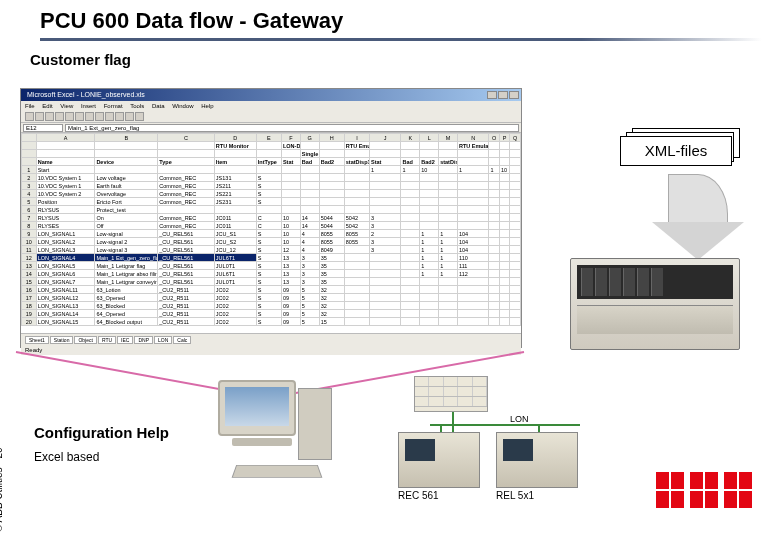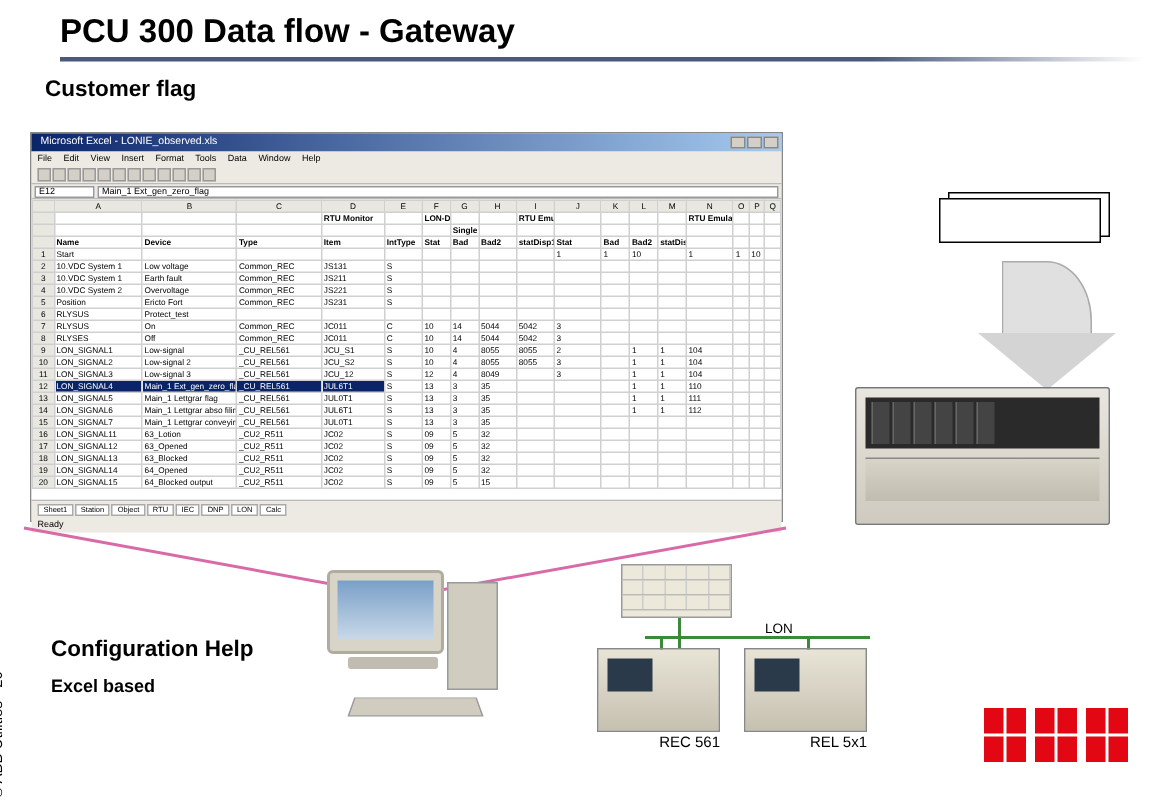--- a/index.html
+++ b/index.html
@@ -255,32 +255,32 @@
     background: linear-gradient(#e8e4d6,#c6c0b0);
     border: 1px solid #888;
   }
   .rel-box::before {
     content:""; position:absolute; left:6px; top:6px; width:30px; height:22px;
     background:#2a3a4a;
   }
   .rel1 { left: 398px; top: 432px; }
   .rel2 { left: 496px; top: 432px; }
   .rel-label {
-    position:absolute; font-size:10px; text-align:right; width:82px; top:490px;
+    position:absolute; font-size:10px; text-align:left; width:82px; top:490px;
   }
 
   .lon-label {
     position:absolute; font-size:9px; left:510px; top:414px;
   }
 
   .cfg-title {
     position:absolute; left:34px; top:424px; font-size:15px; font-weight:bold;
   }
   .cfg-sub {
-    position:absolute; left:34px; top:450px; font-size:12px; font-weight:bold;
+    position:absolute; left:34px; top:450px; font-size:12px; font-weight:normal;
   }
 
   
   .copyright {
     position: absolute;
     left: 4px;
     bottom: 8px;
     font-size: 10px;
     transform: rotate(-90deg);
     transform-origin: left bottom;
@@ -293,21 +293,21 @@
     right: 26px;
     bottom: 30px;
     width: 98px;
     height: 38px;
   }
   .abb svg { width: 100%; height: 100%; }
 </style>
 </head>
 <body>
 
-<div class="title">PCU 300 Data flow - Gateway</div>
+<div class="title">PCU 600 Data flow - Gateway</div>
 <div class="title-underline"></div>
 <div class="subtitle">Customer flag</div>
 
 <div class="spreadsheet">
   <div class="ss-titlebar">
     <span>Microsoft Excel - LONIE_observed.xls</span>
     <div class="ss-winbtns">
       <div class="ss-winbtn"></div>
       <div class="ss-winbtn"></div>
       <div class="ss-winbtn"></div>
@@ -859,20 +859,21 @@
     <span class="ss-tab">DNP</span>
     <span class="ss-tab">LON</span>
     <span class="ss-tab">Calc</span>
   </div>
   <div class="ss-status">Ready</div>
 </div>
 
 <div class="xmlfiles">
   <div class="xml-stack" style="left:12px; top:0;"></div>
   <div class="xml-stack" style="left:6px; top:4px;"></div>
+  <div class="xml-front">XML-files</div>
 </div>
 
 <div class="arrow-body"></div>
 <div class="arrow-head"></div>
 
 <div class="rack">
   <div class="slot" style="left:10px;"></div>
   <div class="slot" style="left:24px;"></div>
   <div class="slot" style="left:38px;"></div>
   <div class="slot" style="left:52px;"></div>

